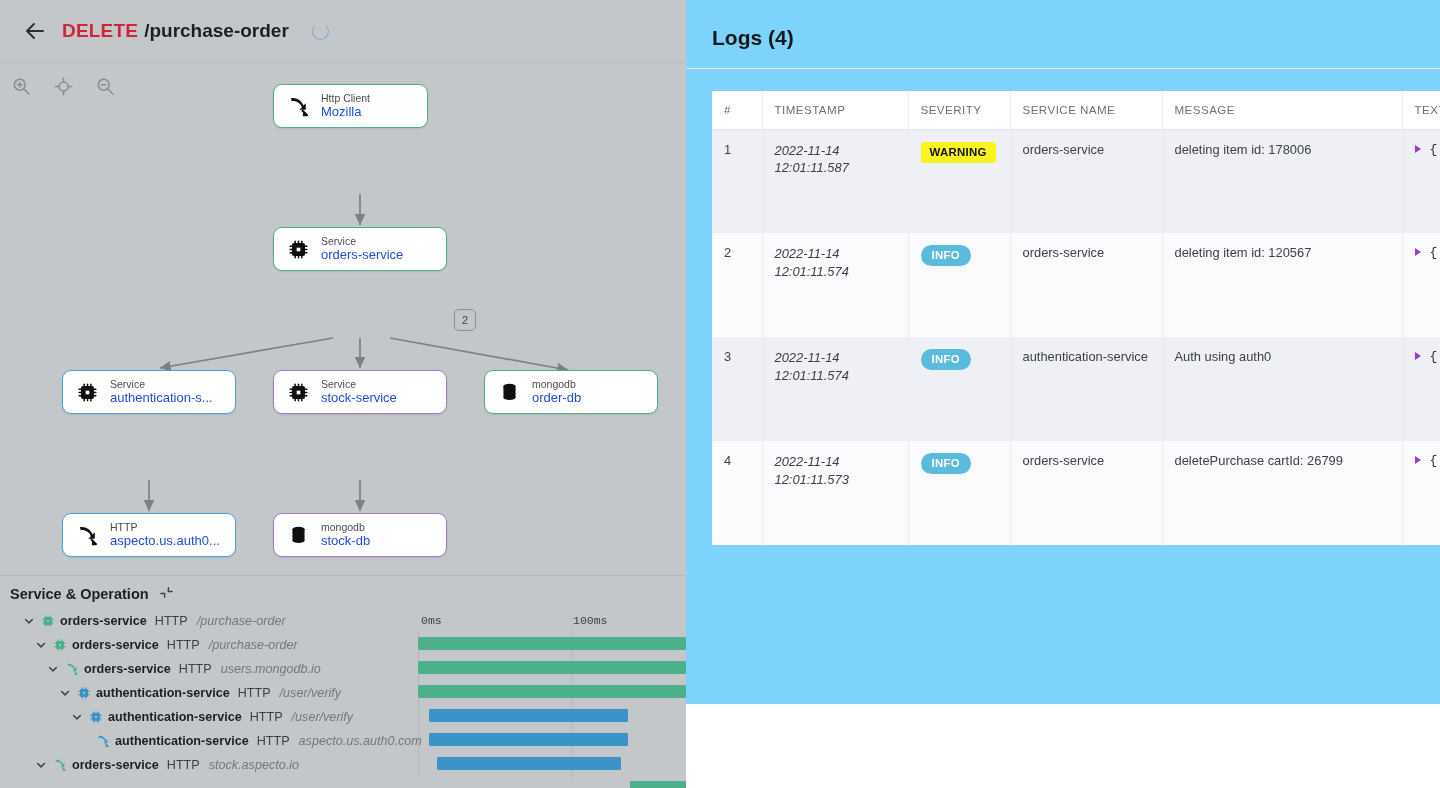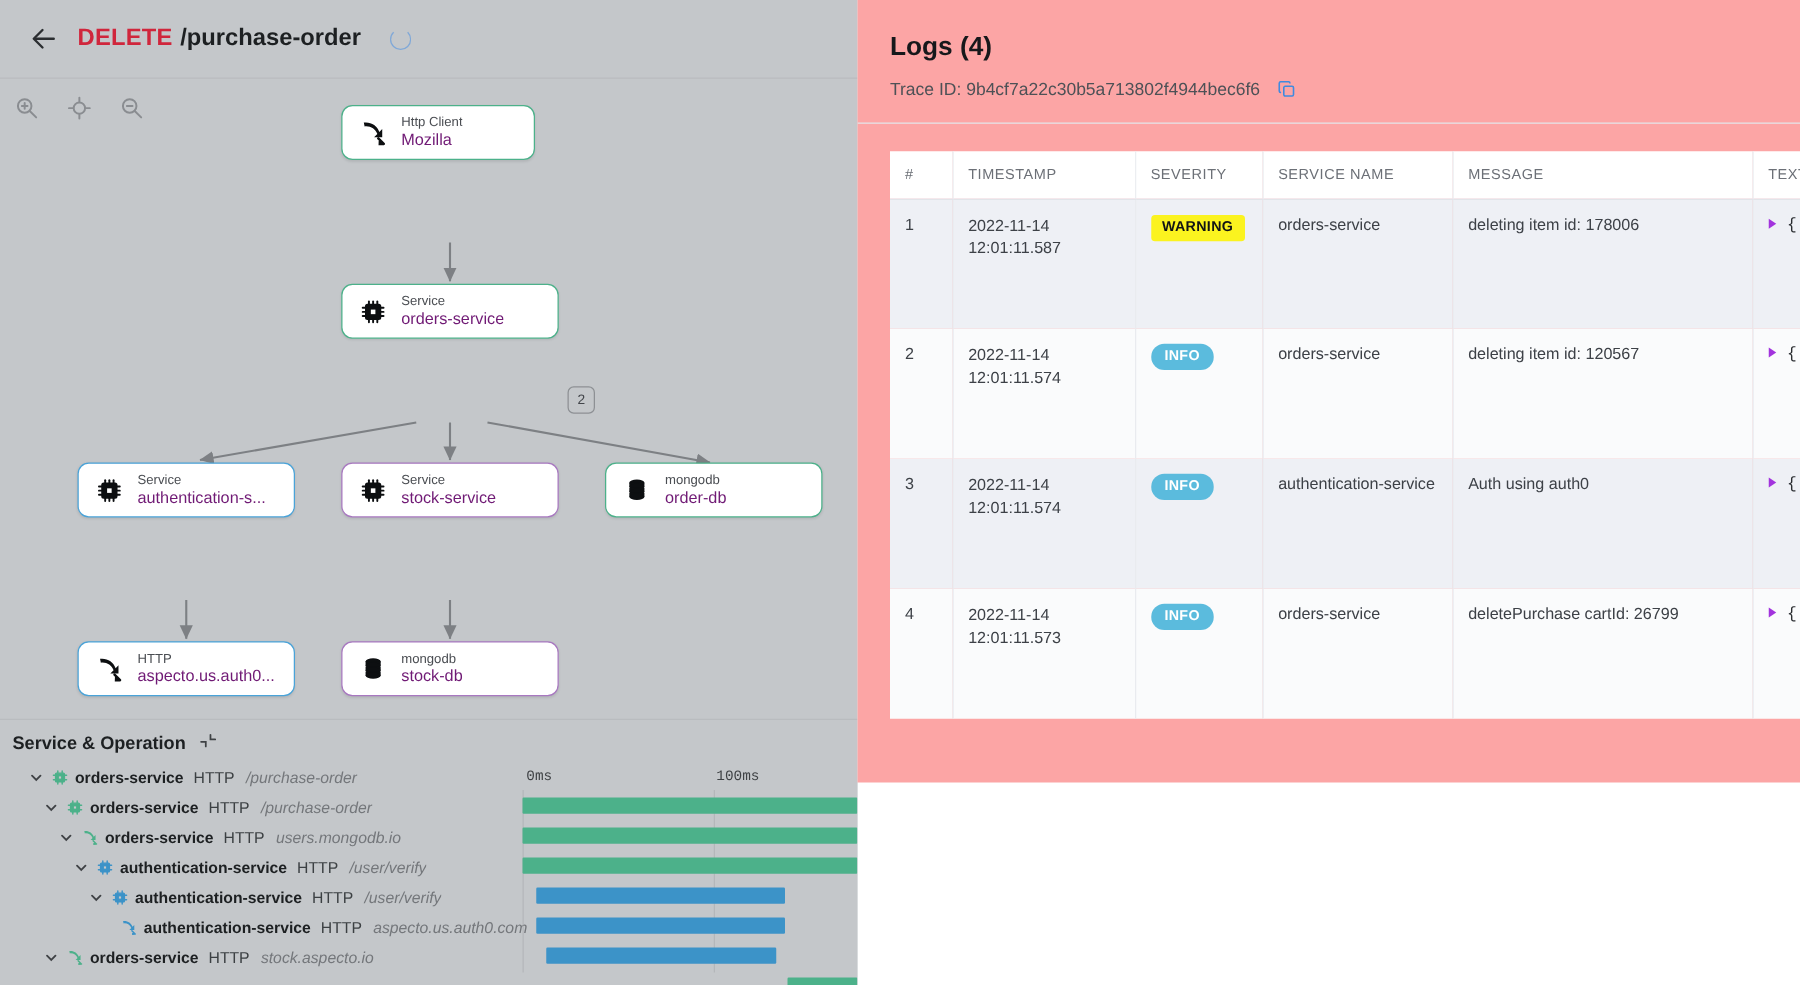--- a/index.html
+++ b/index.html
@@ -93,21 +93,21 @@
     display: flex; align-items: center;
     padding: 0 12px;
     gap: 10px;
     box-shadow: 0 1px 2px rgba(0,0,0,0.09);
     z-index: 3;
     cursor: pointer;
   }
   .node .nd-icon { width: 25px; height: 25px; flex: 0 0 25px; display: flex; align-items: center; justify-content: center; }
   .node .nd-txt { display: flex; flex-direction: column; justify-content: center; line-height: 1.12; overflow: hidden; }
   .node .nd-kind { font-size: 10.5px; color: #4a4d52; }
-  .node .nd-name { font-size: 13px; color: #701a75; white-space: nowrap; overflow: hidden; text-overflow: ellipsis; }
+  .node .nd-name { font-size: 13px; color: #1d4ed8; white-space: nowrap; overflow: hidden; text-overflow: ellipsis; }
   .edge-badge {
     position: absolute; z-index: 4;
     width: 22px; height: 22px;
     border: 1px solid #8d9094; border-radius: 5px;
     background: #c4c7ca;
     display: flex; align-items: center; justify-content: center;
     font-size: 11px; color: #42454a;
   }
 
   
@@ -145,21 +145,21 @@
     position: absolute; top: 5px;
     font-size: 11.5px; color: #3f4245; font-family: Liberation Mono, monospace;
   }
   .gridline { position: absolute; top: 22px; bottom: 0; width: 1px; background: #b4b7ba; }
   .bar { position: absolute; height: 13px; border-radius: 1px; }
   .bar.green { background: #4cb18a; }
   .bar.blue  { background: #3c93c8; }
 
   
   .logs-panel {
-    width: 754px; height: 626px; background: #fca5a5;
+    width: 754px; height: 704px; background: #7dd3fc;
     flex: 0 0 754px; position: relative; overflow: hidden;
   }
   .logs-head { padding: 26px 0 0 26px; }
   .logs-title { font-size: 21px; font-weight: 700; color: #16181b; }
   .trace-id-row {
     display: flex; align-items: center; gap: 12px;
     margin-top: 12px; font-size: 14px; color: #4d5156;
   }
   .copy-icon { width: 18px; height: 18px; cursor: pointer; display:flex; align-items:center; justify-content:center; }
   .logs-divider { height: 1px; background: #e4e6ea; margin-top: 18px; }
@@ -182,21 +182,21 @@
   table.logs-table td {
     font-size: 12.9px; color: #3d4147;
     padding: 12px 12px;
     vertical-align: top;
     border-right: 1px solid #e9ebef;
     height: 104px;
   }
   tr.row-odd td  { background: #eef0f5; }
   tr.row-even td { background: #fafbfc; }
   td.col-num { color: #5b5f66; font-size: 12.6px; }
-  .ts-line { line-height: 1.38; }
+  .ts-line { line-height: 1.38; font-style: italic; }
   .badge {
     display: inline-block; border-radius: 11px;
     font-size: 11.4px; font-weight: 700; letter-spacing: .3px;
     padding: 4px 11px; line-height: 1.15; text-align: center;
   }
   .badge.warning { background: #fbf31f; color: #111315; border-radius: 3px; padding: 4px 9px; }
   .badge.info { background: #5bbbdd; color: #ffffff; }
   .text-cell { display: flex; align-items: flex-start; gap: 9px; }
   .tri { width: 0; height: 0; border-left: 6px solid #a233dd; border-top: 4.5px solid transparent; border-bottom: 4.5px solid transparent; margin-top: 3px; cursor: pointer; }
   .brace { font-family: "Liberation Mono", monospace; font-size: 13px; color: #2a2d31; }
@@ -617,29 +617,20 @@
             </div>
           </div>
         </div>
       </div>
     </div>
   </div>
 
   <div class="logs-panel">
     <div class="logs-head">
       <div class="logs-title">Logs (4)</div>
-      <div class="trace-id-row">
-        <span>Trace ID: 9b4cf7a22c30b5a713802f4944bec6f6</span>
-        <span class="copy-icon">
-          <svg width="17" height="17" viewBox="0 0 24 24" fill="none" stroke="#3f8ae0" stroke-width="1.8" stroke-linejoin="round">
-            <rect x="8.5" y="8.5" width="11" height="11" rx="1.6"></rect>
-            <path d="M5.5 15.5 h-.5 a1.6 1.6 0 0 1 -1.6 -1.6 V5 a1.6 1.6 0 0 1 1.6 -1.6 h8.9 a1.6 1.6 0 0 1 1.6 1.6 v.5"></path>
-          </svg>
-        </span>
-      </div>
     </div>
     <div class="logs-divider"></div>
 
     <div class="table-wrap">
       <table class="logs-table">
         <colgroup>
           <col style="width:50px">
             <col style="width:146px">
             <col style="width:102px">
           <col style="width:152px">

